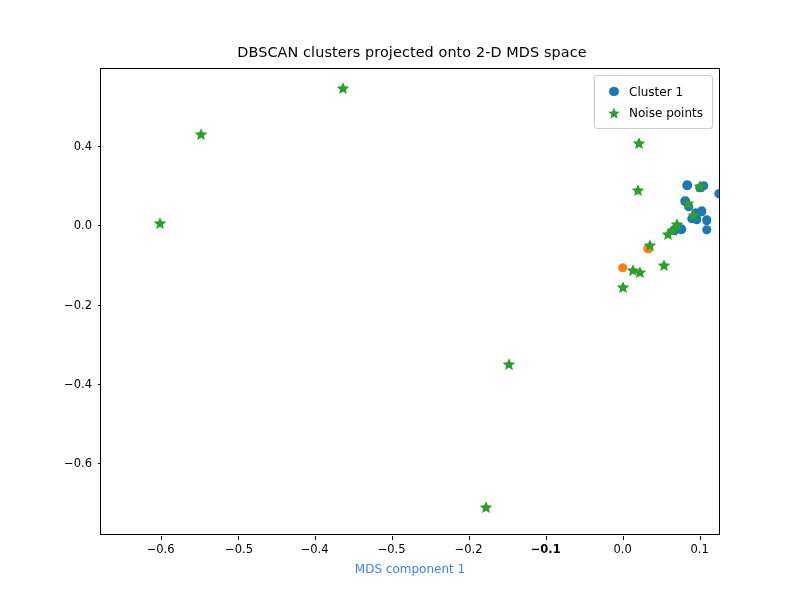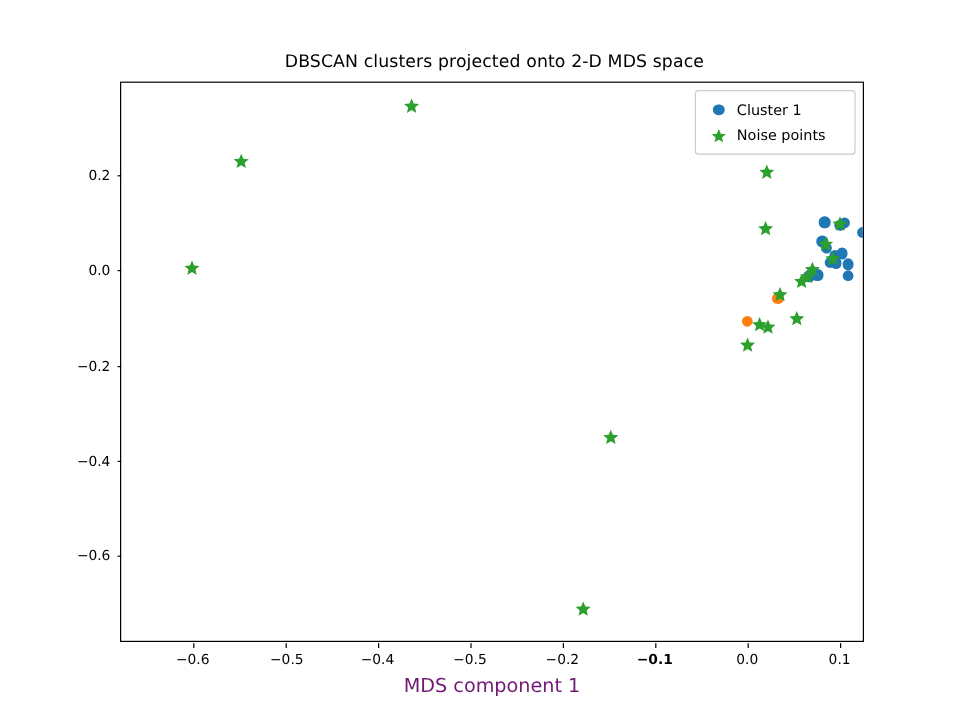--- a/index.html
+++ b/index.html
@@ -95,32 +95,32 @@
     font-size: 11.5px;
     white-space: nowrap;
     color: #000000;
   }
   #xlabel {
     position: absolute;
     left: 100px;
     top: 562px;
     width: 620px;
     text-align: center;
-    font-size: 16px;
-    color: #701a75;
+    font-size: 12px;
+    color: #3b82f6;
   }
   
   #legend {
     position: absolute;
     right: 6px;
     top: 6px;
     background: #ffffff;
     border: 0.9px solid #cccccc;
     border-radius: 3px;
-    padding: 5px 24px 5px 6px;
+    padding: 5px 9px 5px 6px;
     box-sizing: border-box;
   }
   .legend-row {
     display: flex;
     align-items: center;
     height: 21px;
   }
   .legend-handle {
     width: 26px;
     display: flex;
@@ -261,21 +261,21 @@
         <div class="xtick-label" style="left: 290.63px;">−0.5</div>
         <div class="xtick" style="left: 367.64px;"></div>
         <div class="xtick-label" style="left: 367.64px;">−0.2</div>
         <div class="xtick" style="left: 444.65px;"></div>
         <div class="xtick-label" style="left: 444.65px; font-weight: bold;">−0.1</div>
         <div class="xtick" style="left: 521.66px;"></div>
         <div class="xtick-label" style="left: 521.66px;">0.0</div>
         <div class="xtick" style="left: 598.67px;"></div>
         <div class="xtick-label" style="left: 598.67px;">0.1</div>
         <div class="ytick" style="top: 76.91px;"></div>
-        <div class="ytick-label" style="top: 76.91px;">0.2</div>
+        <div class="ytick-label" style="top: 76.91px;">0.4</div>
         <div class="ytick" style="top: 156.25px;"></div>
         <div class="ytick-label" style="top: 156.25px;">0.0</div>
         <div class="ytick" style="top: 235.58px;"></div>
         <div class="ytick-label" style="top: 235.58px;">−0.2</div>
         <div class="ytick" style="top: 314.92px;"></div>
         <div class="ytick-label" style="top: 314.92px;">−0.4</div>
         <div class="ytick" style="top: 394.25px;"></div>
         <div class="ytick-label" style="top: 394.25px;">−0.6</div>
       </div>
     <div id="legend">

